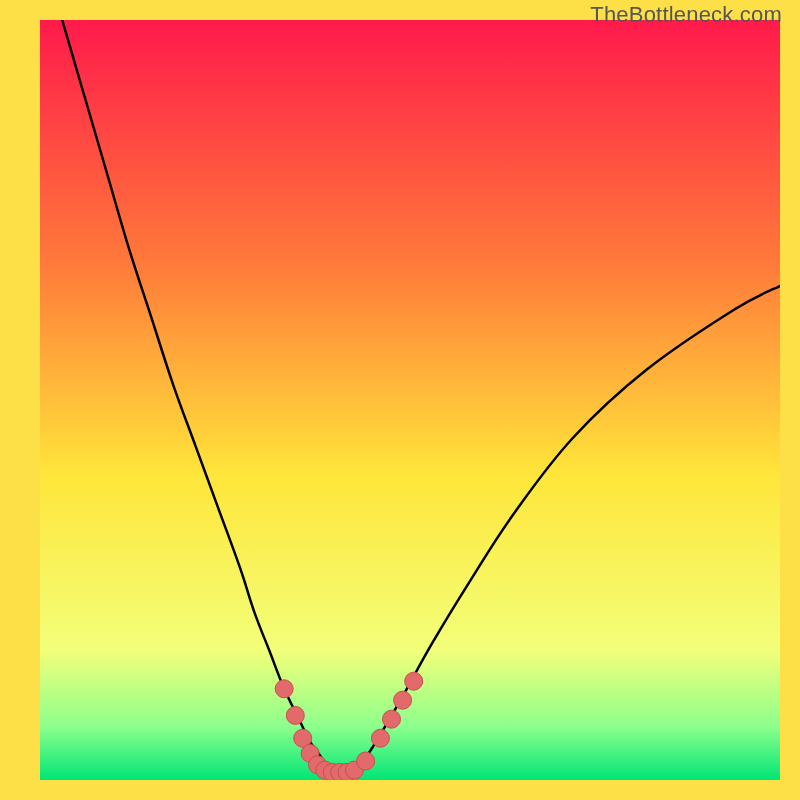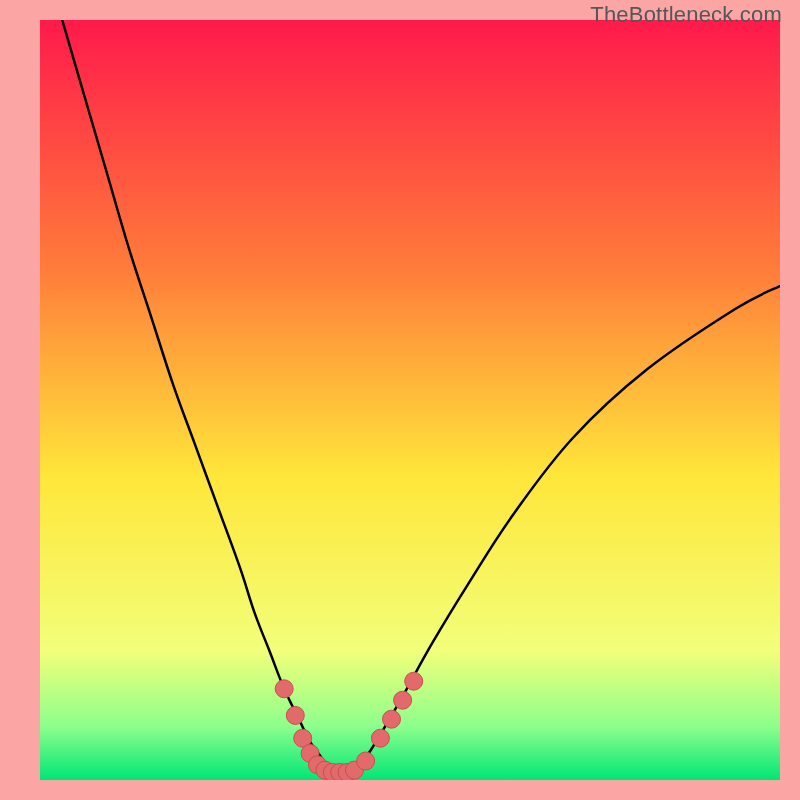--- a/index.html
+++ b/index.html
@@ -9,21 +9,21 @@
     height: 800px;
     background: #000;
     overflow: hidden;
   }
   .frame {
     position: absolute;
     left: 0;
     top: 0;
     width: 800px;
     height: 800px;
-    background: #fca5a5;
+    background: #fde047;
   }
   .plot {
     position: absolute;
     left: 40px;
     top: 20px;
     width: 740px;
     height: 760px;
   }
   .watermark {
     position: absolute;

